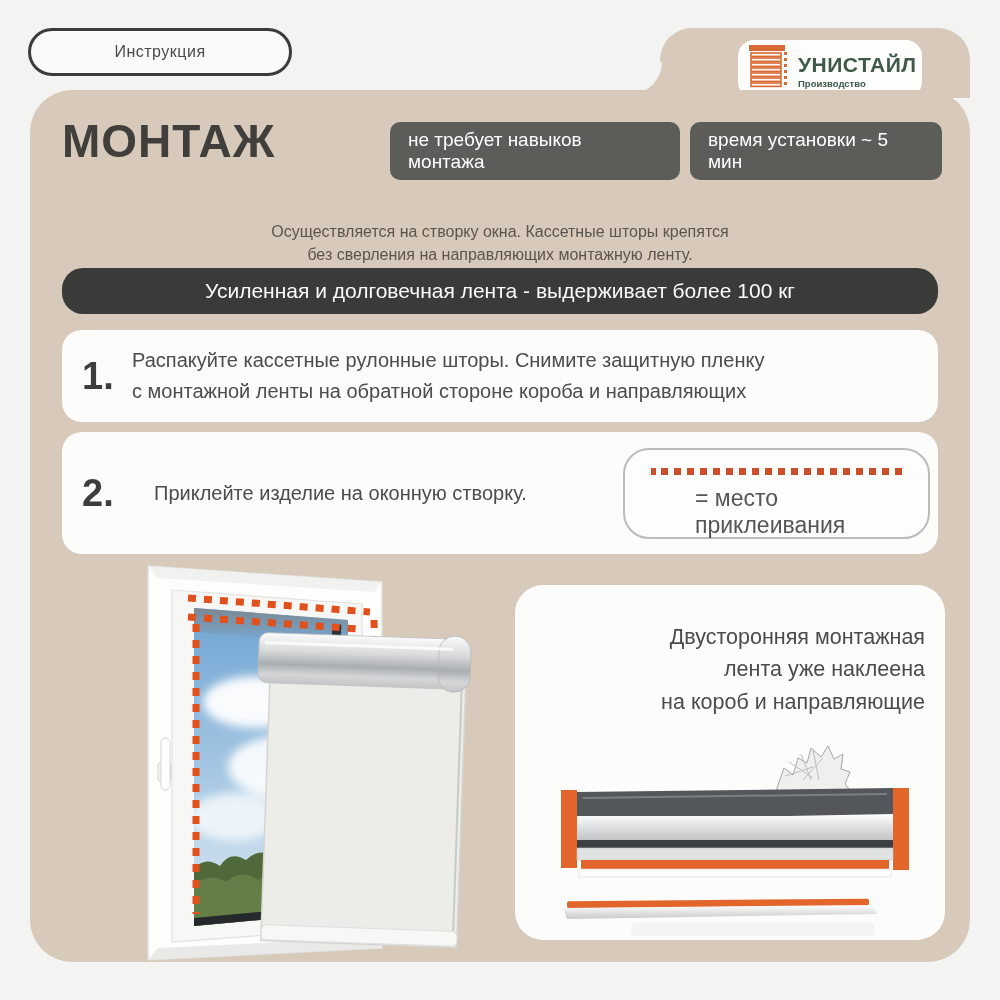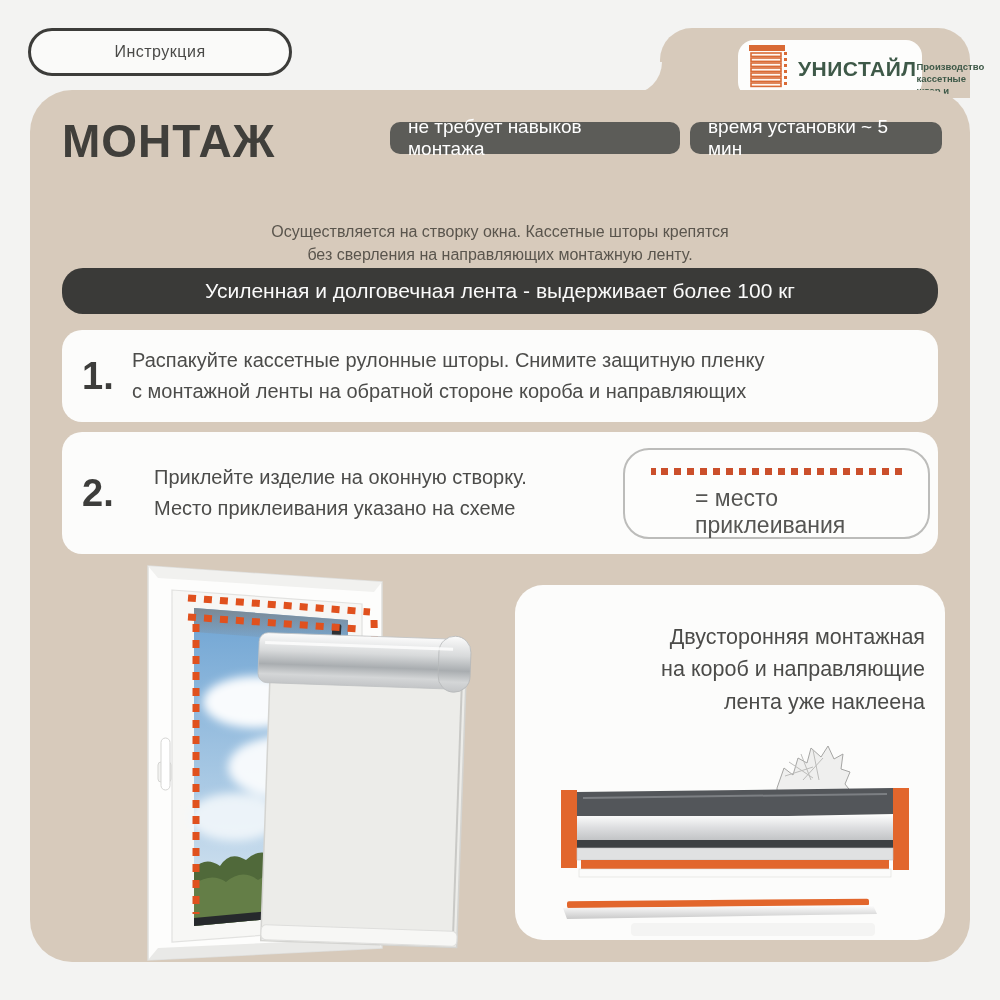--- a/index.html
+++ b/index.html
@@ -12,31 +12,31 @@
     background:#fafaf9; border:3px solid #3c3c3a; border-radius:26px;
     display:flex; align-items:center; justify-content:center;
     font-size:16px; color:#4a4a48; letter-spacing:.5px; }
   .tab { position:absolute; left:660px; top:28px; width:310px; height:70px;
     background:#d7cabb; border-radius:32px 32px 0 0; }
   .tab-fillet-base { position:absolute; left:630px; top:64px; width:32px; height:32px; background:#d7cabb; }
   .tab-fillet-cover { position:absolute; left:630px; top:62px; width:32px; height:32px;
     background:#f3f3f2; border-bottom-right-radius:32px; }
   .logo-pill { position:absolute; left:738px; top:40px; width:184px; height:58px;
     background:#fdfdfc; border-radius:16px; display:flex; align-items:center; gap:8px; padding:6px 10px; }
-  .logo-text { display:flex; flex-direction:row; line-height:1;margin-top:29px; }
+  .logo-text { display:flex; flex-direction:column; line-height:1;margin-top:29px; }
   .brand { font-size:21px; font-weight:800; color:#3e5948; letter-spacing:.5px; }
   .tagline { font-size:9.5px; font-weight:700; color:#3e5948; margin-top:3px; line-height:1.25; }
 
   
   .panel { position:absolute; left:30px; top:90px; width:940px; height:872px;
     background:#d7cabb; border-radius:42px; }
 
   .title { position:absolute; left:32px; top:24px; font-size:46px; font-weight:700;
     color:#403f3b; letter-spacing:1px; }
-  .badge { position:absolute; top:32px; height:32px; background:#5c5c58; border-radius:10px;
+  .badge { position:absolute; top:32px; height:58px; background:#5c5c58; border-radius:10px;
     color:#fff; font-size:19px; display:flex; align-items:center; justify-content:center; padding:0 18px; }
   .badge-1 { left:360px; width:290px; }
   .badge-2 { left:660px; width:252px; }
 
   .intro { position:absolute; left:60px; top:102px; width:820px; text-align:center;
     font-size:16px; color:#5a554d; line-height:1.45;margin-top:28px; }
 
   .dark-bar { position:absolute; left:32px; top:178px; width:876px; height:46px;
     background:#3a3a38; border-radius:21px; display:flex; align-items:center; justify-content:center;
     color:#fafafa; font-size:21px; }
@@ -129,21 +129,20 @@
       <div class="step-text">
         <span>Распакуйте кассетные рулонные шторы. Снимите защитную пленку</span><br>
         <span>с монтажной ленты на обратной стороне короба и направляющих</span>
       </div>
     </div>
 
     <div class="step-card card-2">
       <span class="step-num">2.</span>
       <div class="step-text">
         <span>Приклейте изделие на оконную створку.</span><br>
-        <span>Место приклеивания указано на схеме</span>
       </div>
       <div class="legend-box">
         <div class="tape-line">
           <span class="dash-long"></span>
           <span class="dash-squares"></span>
         </div>
         <div class="legend-label">= место приклеивания</div>
       </div>
     </div>
 
@@ -210,22 +209,22 @@
           <rect x="136" y="366" width="196" height="15" rx="5" fill="#f7f7f5" stroke="#dededc"></rect>
           <rect x="124" y="74" width="200" height="50" rx="9" fill="url(#cassG)" stroke="#bfc1c3" stroke-width="0.8"></rect>
           <rect x="304" y="71" width="32" height="56" rx="16" fill="url(#cassG)" stroke="#b5b7b9" stroke-width="0.8"></rect>
           <line x1="130" y1="84" x2="318" y2="84" stroke="#ffffff" stroke-width="3" opacity="0.8"></line>
         </g>
       </svg>
     </div>
 
     <div class="note-card">
       <span class="note-line">Двусторонняя монтажная</span>
+      <span class="note-line">лента уже наклеена</span>
       <span class="note-line">на короб и направляющие</span>
-      <span class="note-line">лента уже наклеена</span>
 
       <div class="note-illustration">
         <svg width="380" height="206" viewBox="0 0 380 206">
           <defs>
             <linearGradient id="rollG" x1="0" y1="0" x2="0" y2="1">
               <stop offset="0" stop-color="#fafafa"></stop>
               <stop offset="0.5" stop-color="#dcdddf"></stop>
               <stop offset="1" stop-color="#c2c4c6"></stop>
             </linearGradient>
             <linearGradient id="railG" x1="0" y1="0" x2="0" y2="1">

